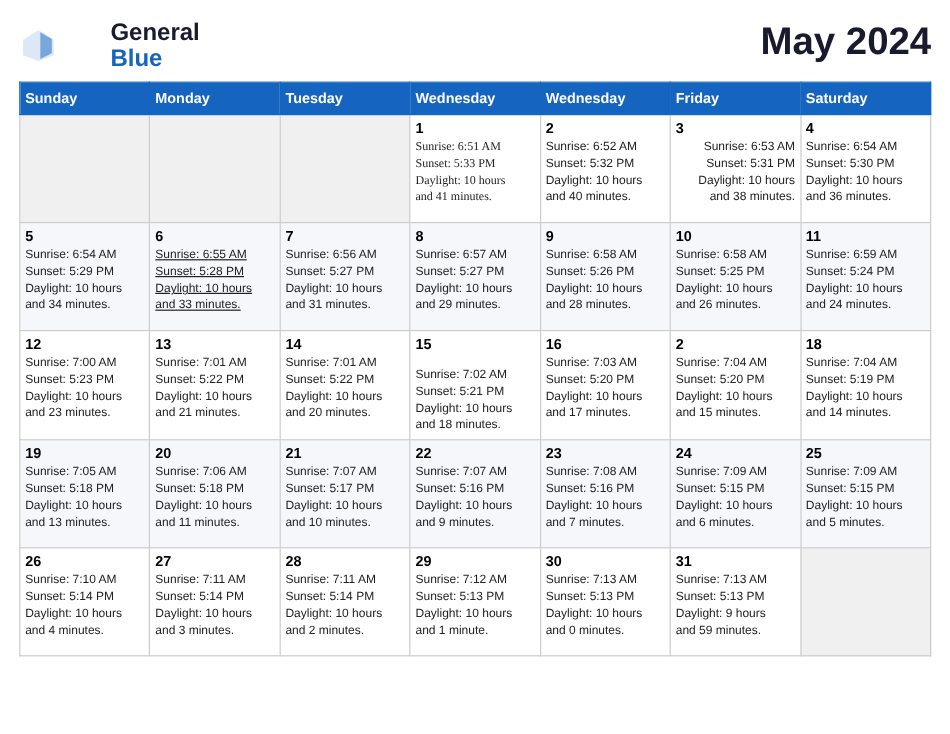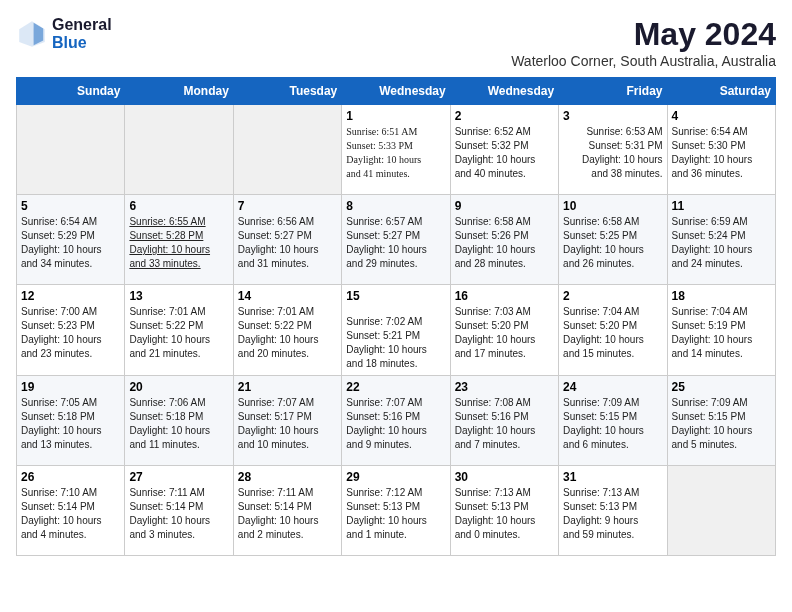--- a/index.html
+++ b/index.html
@@ -15,23 +15,24 @@
       justify-content: space-between;
       align-items: flex-start;
       margin-bottom: 8px;
     }
     .logo {
       display: flex;
       align-items: center;
       gap: 4px;
     }
     .logo-text {
-      font-size: 16px;
+      font-size: 20px;
       font-weight: bold;
       line-height: 1.1;
+      margin-left: 40px;
     }
     .logo-general { color: #1a1a2e; }
     .logo-blue { color: #1565c0; }
     .logo-icon {
       width: 32px;
       height: 32px;
     }
     .title-block {
       text-align: right;
     }
@@ -46,21 +47,21 @@
     }
     table {
       width: 100%;
       border-collapse: collapse;
       font-size: 11px;
     }
     thead tr th {
       background-color: #1565c0;
       color: #fff;
       padding: 6px 4px;
-      text-align: right;
+      text-align: left;
       font-size: 12px;
       font-weight: bold;
       border: 1px solid #1565c0;
     }
     tbody tr td {
       border: 1px solid #ccc;
       padding: 4px;
       vertical-align: top;
       width: calc(100% / 7);
       height: 90px;
@@ -95,21 +96,20 @@
       <polygon points="22,6 34,13 34,28 22,34" fill="#1565c0" opacity="0.5"></polygon>
       <polygon points="20,4 36,14 28,9" fill="#1565c0"></polygon>
     </svg>
     <div class="logo-text">
       <span class="logo-general">General</span><br>
       <span class="logo-blue">Blue</span>
     </div>
   </div>
   <div class="title-block">
     <div class="month-title">May 2024</div>
-    <div class="location-title">Waterloo Corner, South Australia, Australia</div>
   </div>
 </div>
 
 <table>
   <thead>
     <tr id="header-row">
         <th>Sunday</th>
         <th>Monday</th>
         <th>Tuesday</th>
         <th>Wednesday</th>

